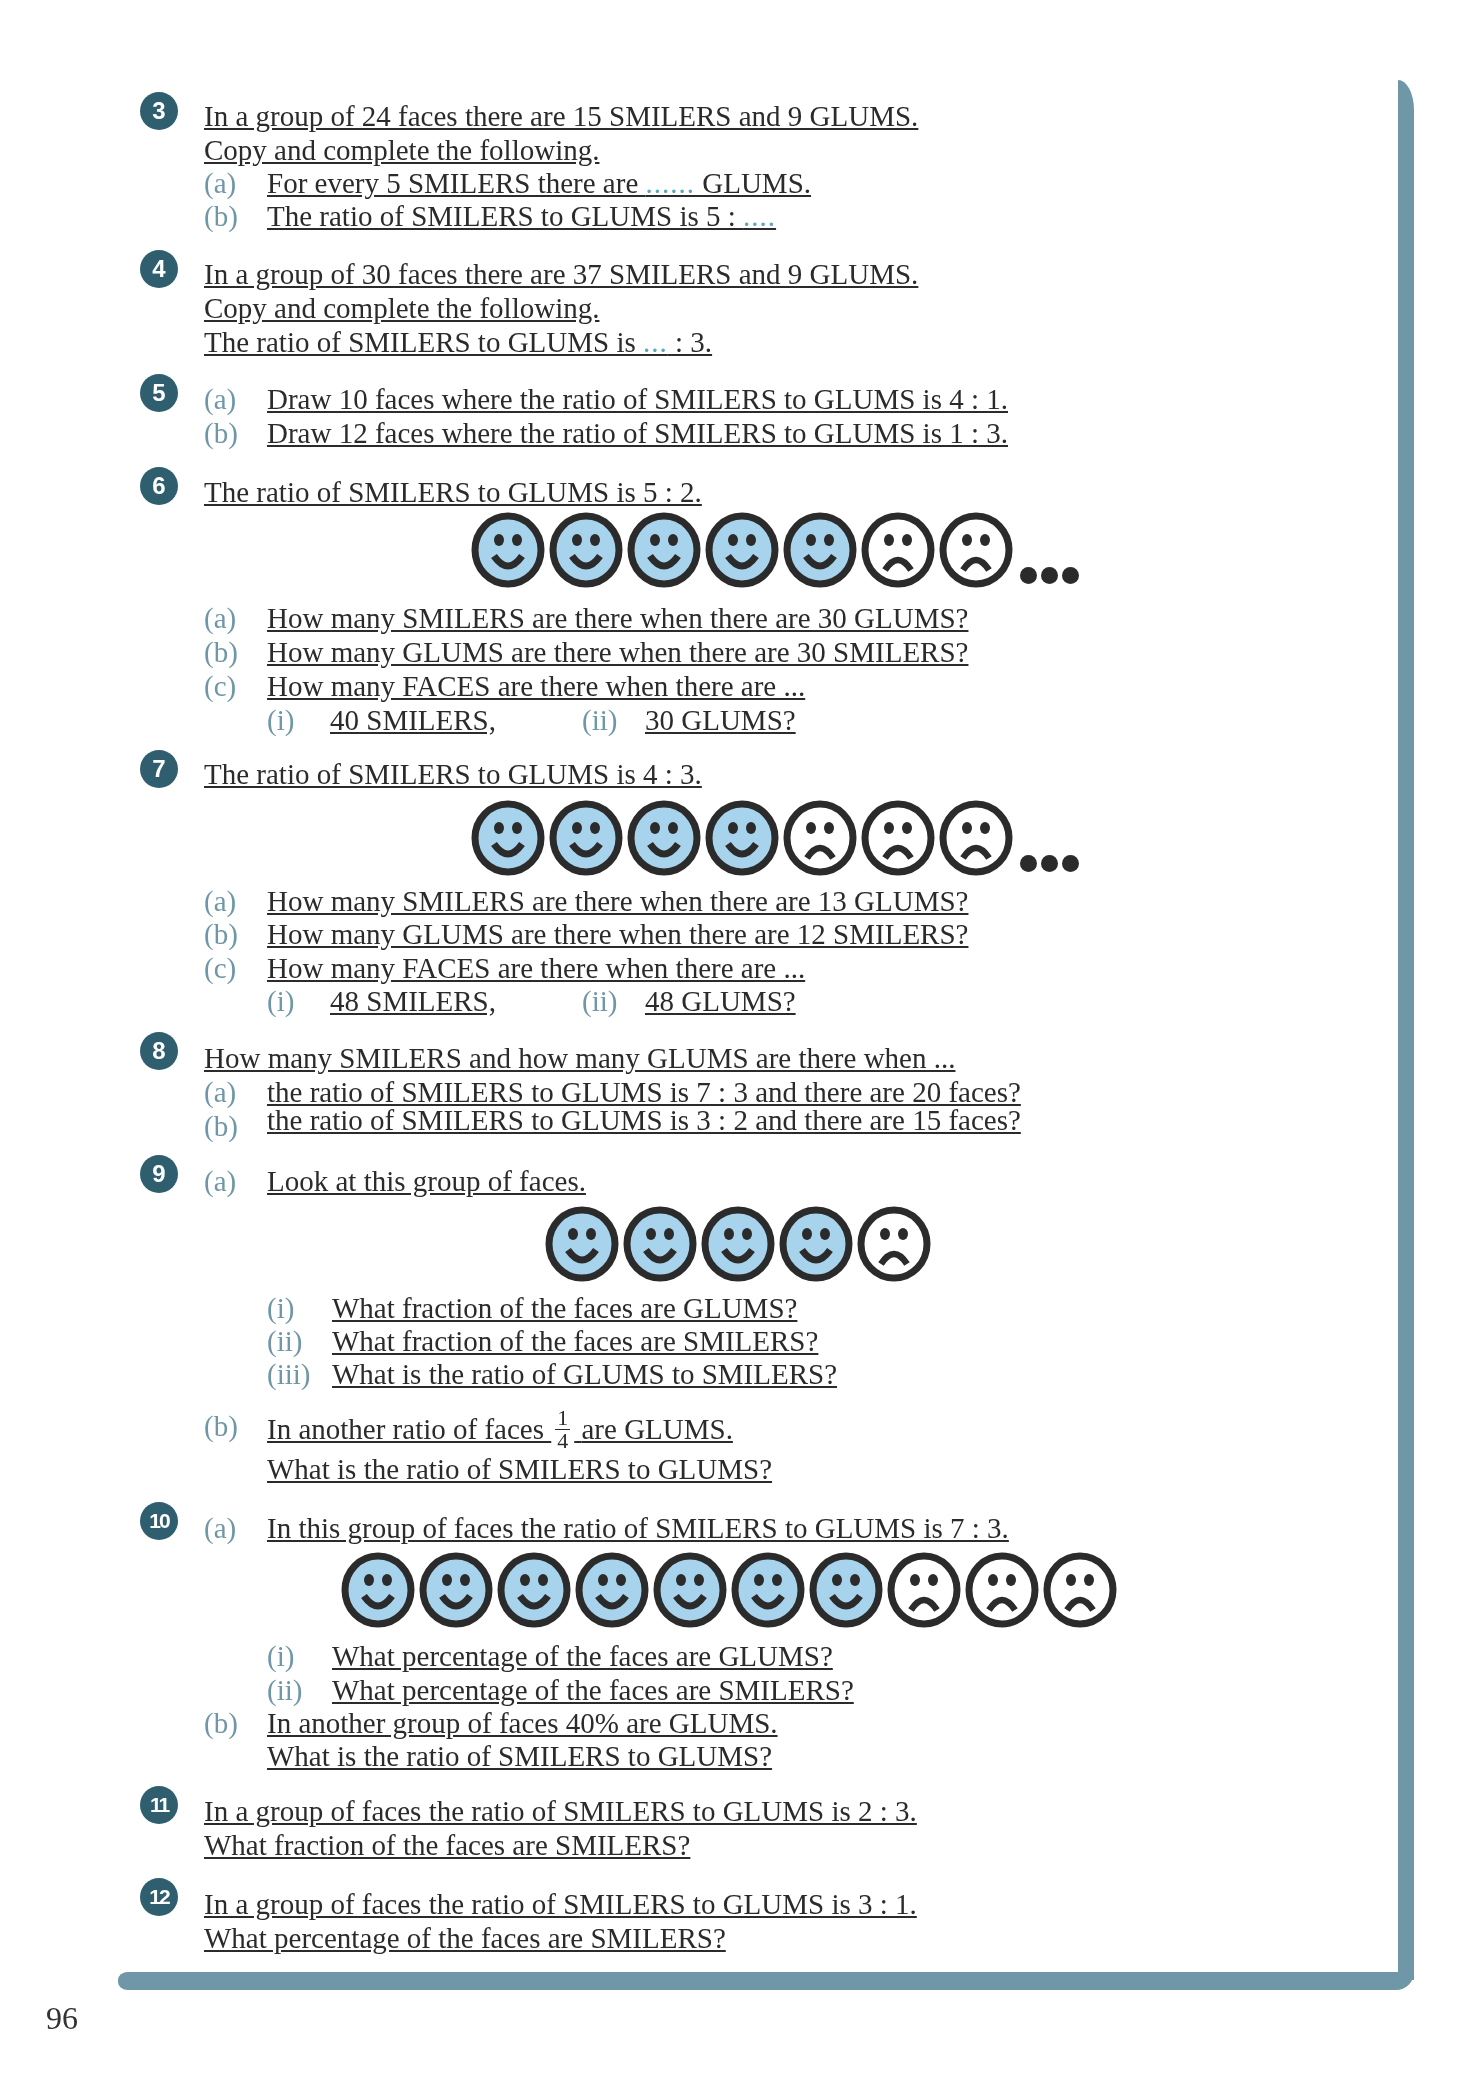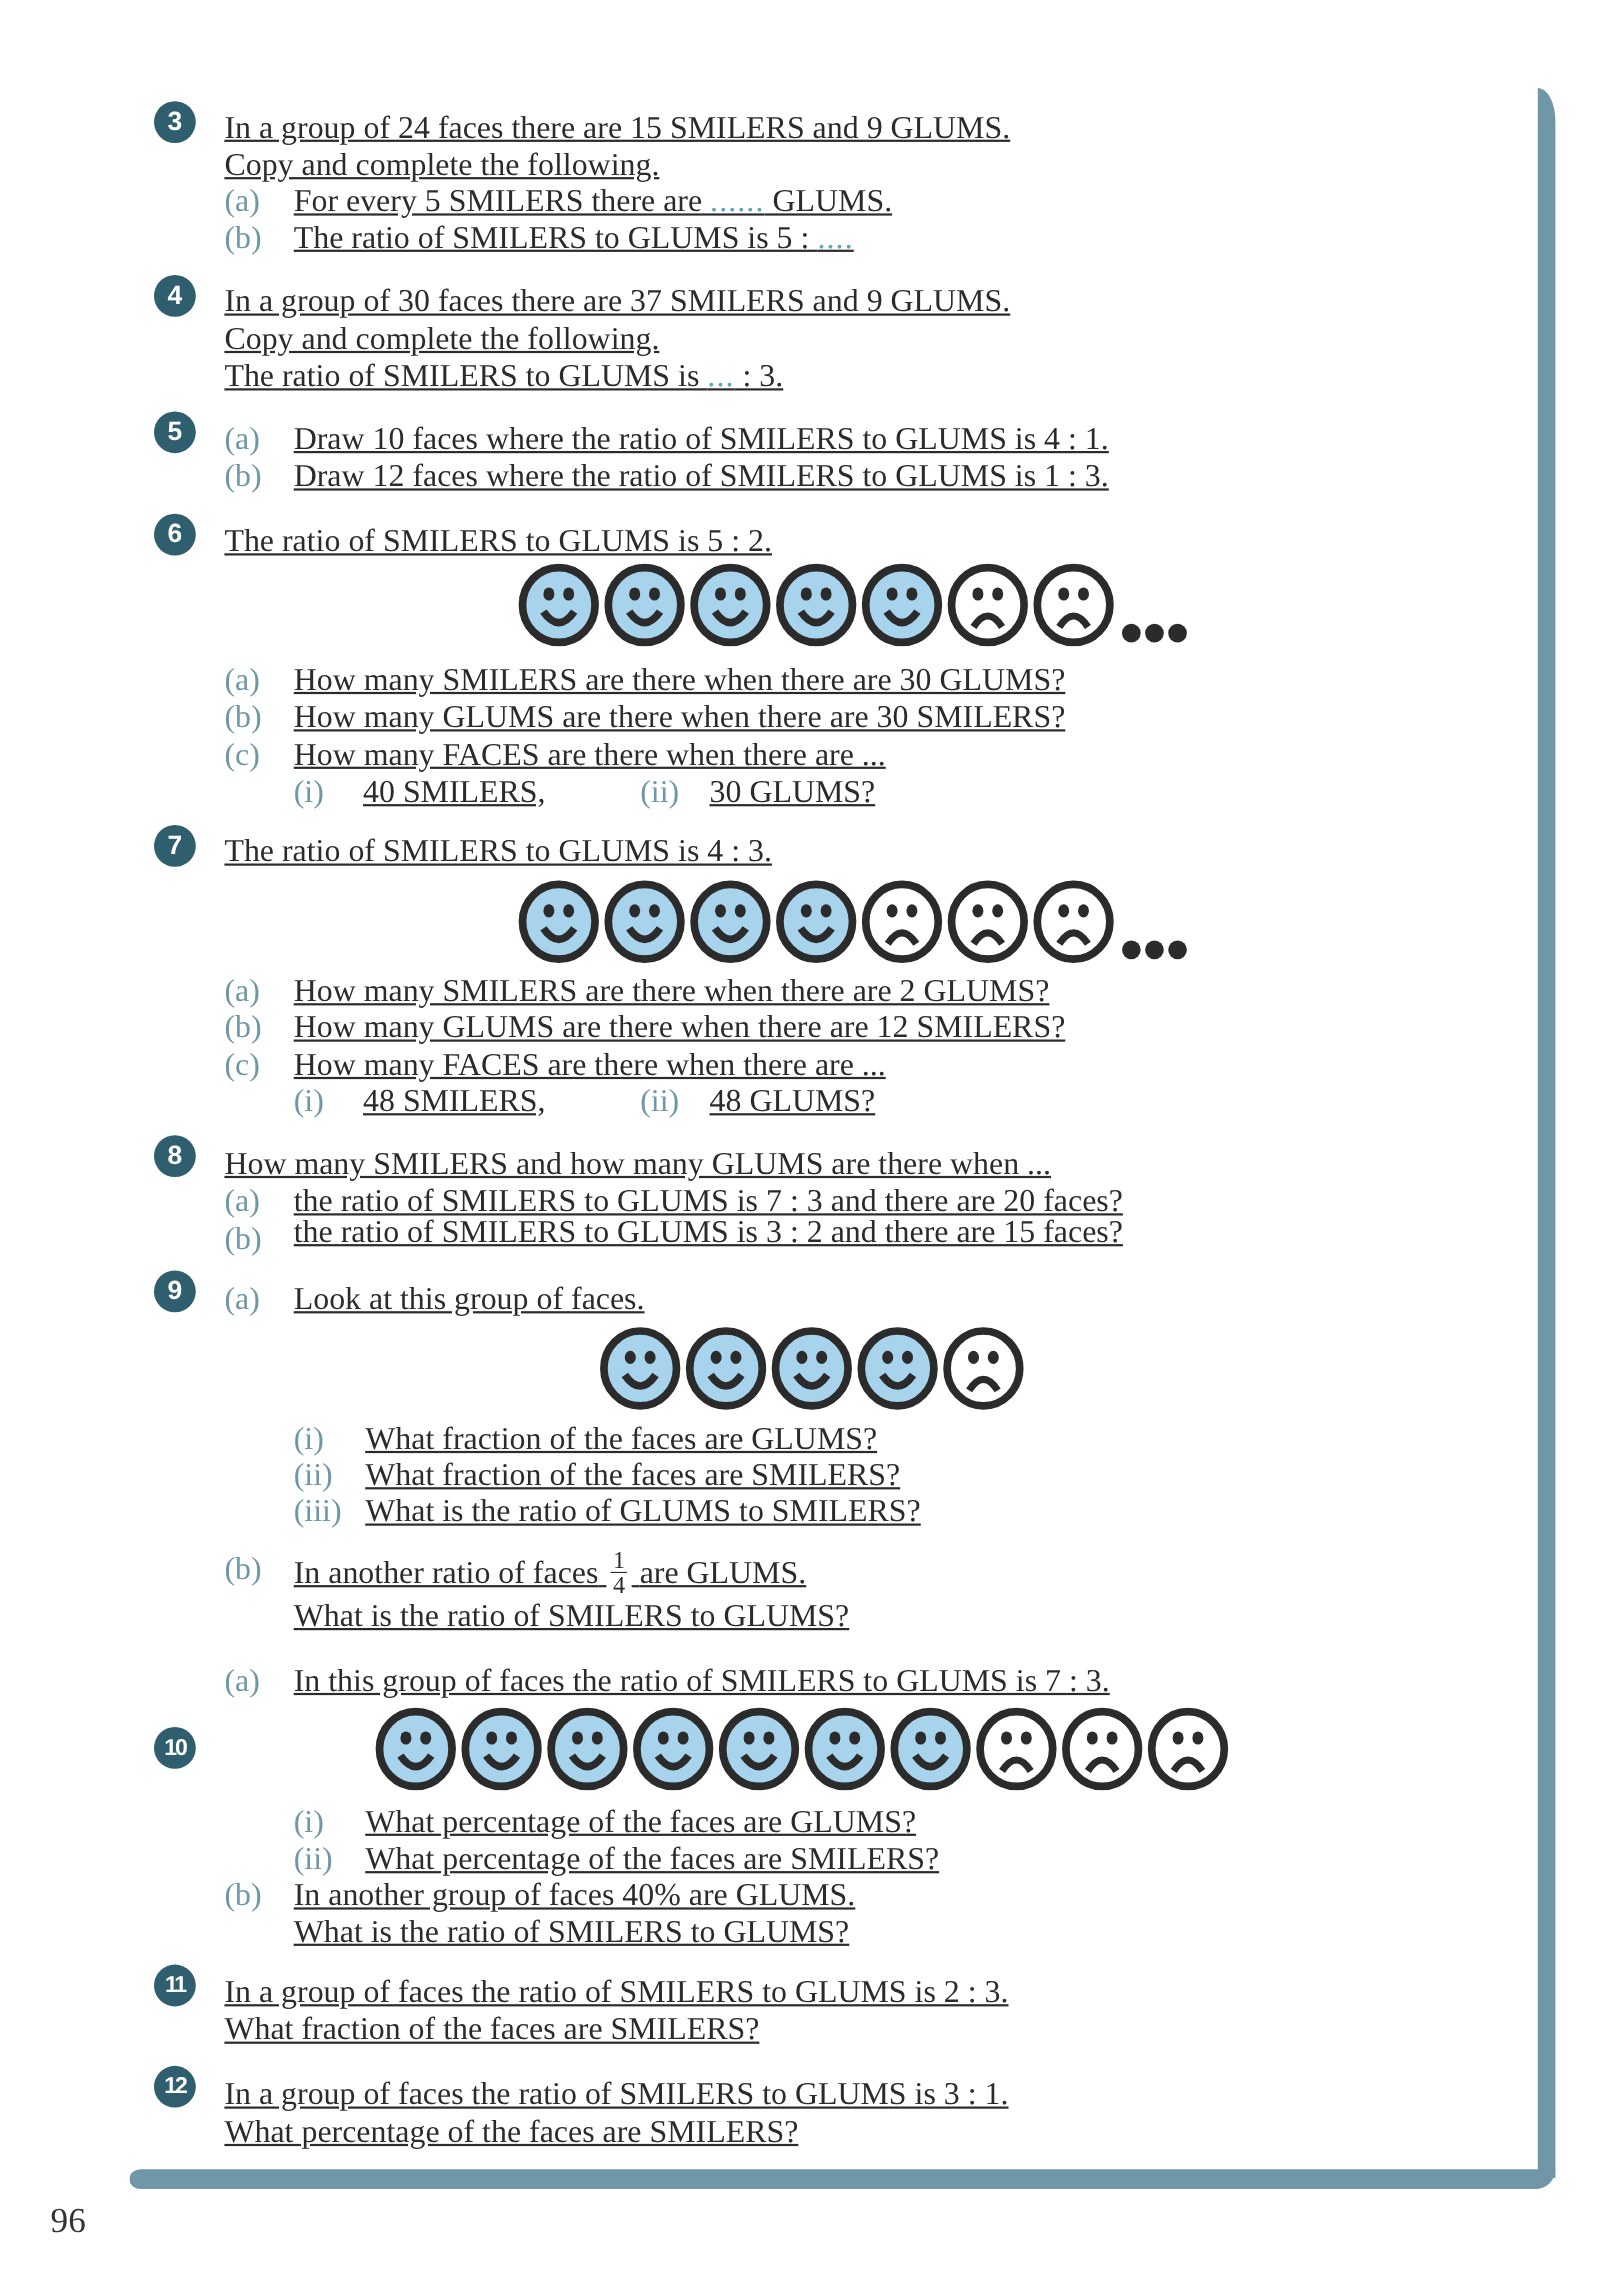--- a/index.html
+++ b/index.html
@@ -167,21 +167,21 @@
           <ellipse cx="47" cy="28" rx="5" ry="6" fill="#2b2b2b"></ellipse>
           <path d="M25 58 Q38 38 51 58" fill="none" stroke="#2b2b2b" stroke-width="6.5" stroke-linecap="butt"></path>
         </svg></div>
       <div class="dots">
         <span class="dot"></span>
         <span class="dot"></span>
         <span class="dot"></span>
       </div>
     </div>
   <div class="lab" style="left:204px;top:885px">(a)</div>
-  <div class="line" style="left:267px;top:885px">How many SMILERS are there when there are 2 GLUMS?</div>
+  <div class="line" style="left:267px;top:885px">How many SMILERS are there when there are 13 GLUMS?</div>
   <div class="lab" style="left:204px;top:918px">(b)</div>
   <div class="line" style="left:267px;top:918px">How many GLUMS are there when there are 12 SMILERS?</div>
   <div class="lab" style="left:204px;top:952px">(c)</div>
   <div class="line" style="left:267px;top:952px">How many FACES are there when there are ...</div>
   <div class="lab" style="left:267px;top:985px">(i)</div>
   <div class="line" style="left:330px;top:985px">48 SMILERS,</div>
   <div class="lab" style="left:582px;top:985px">(ii)</div>
   <div class="line" style="left:645px;top:985px">48 GLUMS?</div>
 </div>
 
@@ -239,21 +239,21 @@
   <div class="lab" style="left:204px;top:1410px">(b)</div>
   <div class="line" style="left:267px;top:1410px">
     <span>In another ratio of faces</span>
     <span class="frac"><span class="num">1</span><span class="den">4</span></span>
     <span>are GLUMS.</span>
   </div>
   <div class="line" style="left:267px;top:1453px">What is the ratio of SMILERS to GLUMS?</div>
 </div>
 
 <div>
-  <div class="badge two" style="top:1570px">10</div>
+  <div class="badge two" style="top:1502px">10</div>
   <div class="lab" style="left:204px;top:1512px">(a)</div>
   <div class="line" style="left:267px;top:1512px">In this group of faces the ratio of SMILERS to GLUMS is 7 : 3.</div>
   <div class="faces" style="left:340px;top:1552px">
       <div class="face"><svg viewBox="0 0 76 76" width="76" height="76">
           <ellipse cx="38" cy="38" rx="33" ry="34" fill="#a7d3ec" stroke="#2b2b2b" stroke-width="7"></ellipse>
           <ellipse cx="29" cy="28" rx="5" ry="6" fill="#2b2b2b"></ellipse>
           <ellipse cx="47" cy="28" rx="5" ry="6" fill="#2b2b2b"></ellipse>
           <path d="M24 44 Q38 64 52 44" fill="none" stroke="#2b2b2b" stroke-width="7" stroke-linecap="butt"></path>
         </svg></div>
       <div class="face"><svg viewBox="0 0 76 76" width="76" height="76">

